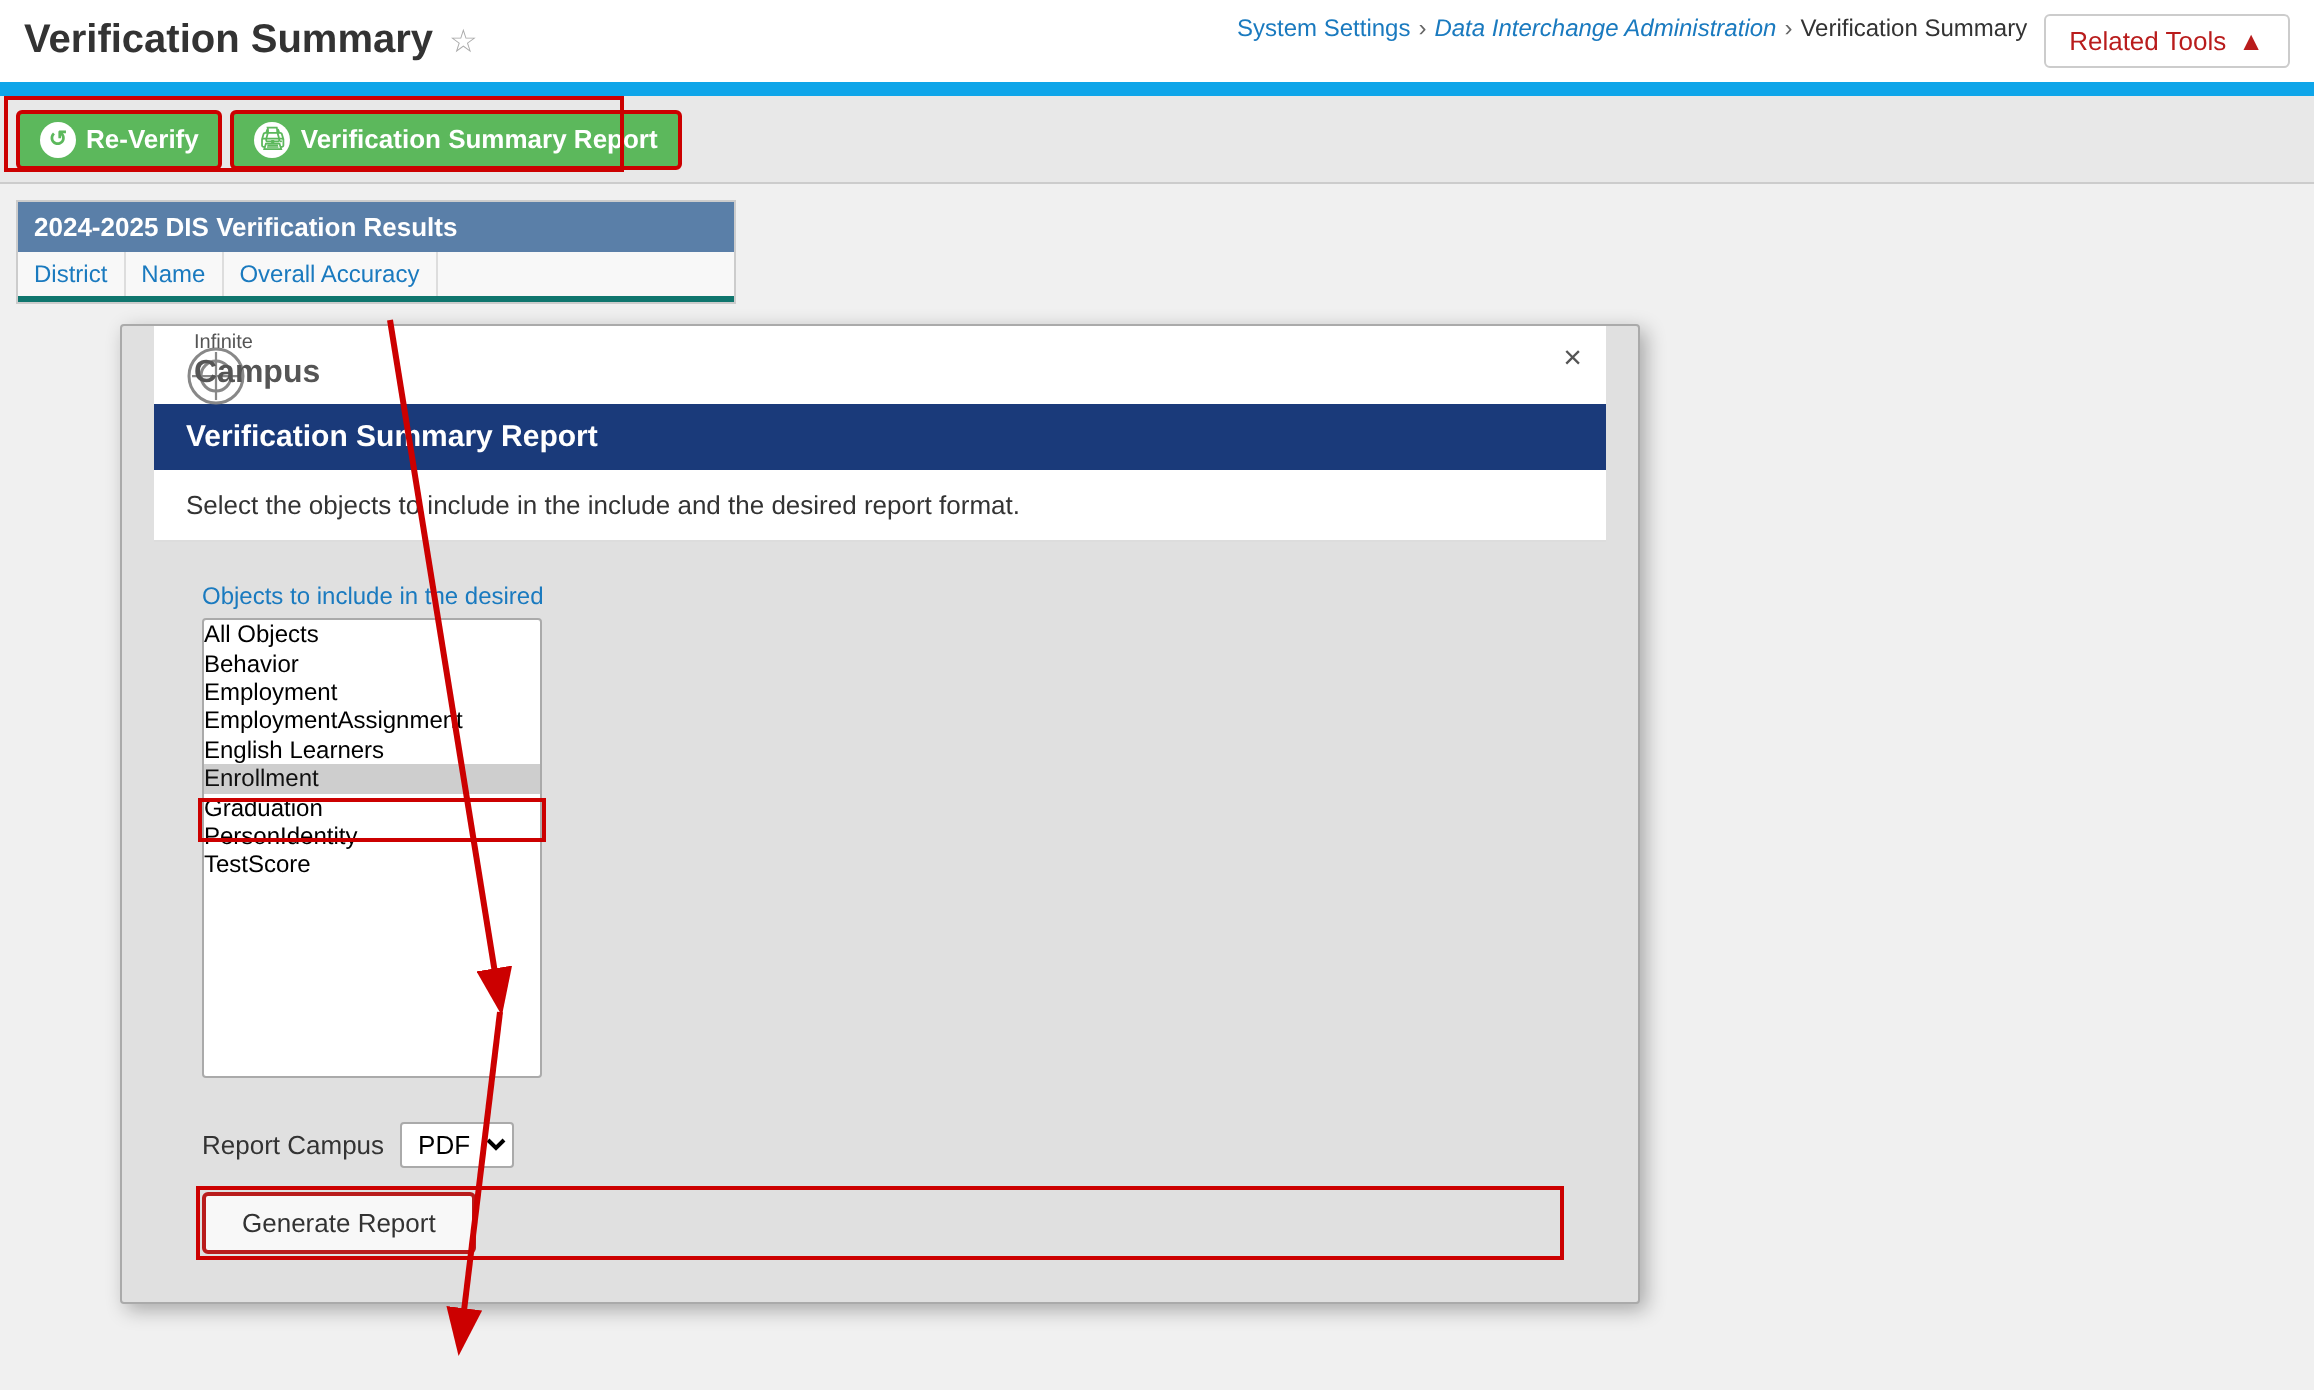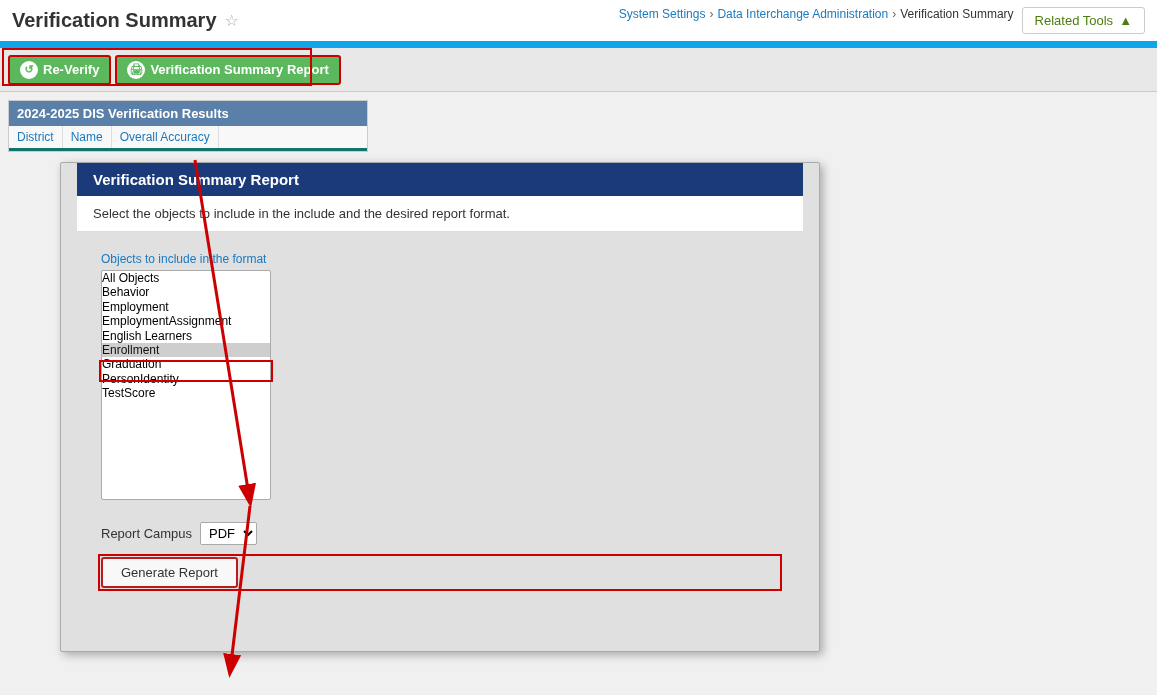--- a/index.html
+++ b/index.html
@@ -48,21 +48,21 @@
     .related-tools-btn {
       border: 1px solid #ccc;
       background: #fff;
       padding: 5px 12px;
       border-radius: 3px;
       cursor: pointer;
       display: flex;
       align-items: center;
       gap: 6px;
       font-size: 13px;
-      color: #4d7c0f;
+      color: #b91c1c;
     }
 
     
     .toolbar {
       background: #e8e8e8;
       border-bottom: 1px solid #ccc;
       padding: 6px 8px;
       display: flex;
       align-items: center;
       gap: 4px;
@@ -301,21 +301,21 @@
 
   <div class="header-bar">
     <div class="header-left">
       <span class="header-title">Verification Summary</span>
       <span class="star-icon">☆</span>
     </div>
     <div style="display:flex; align-items:flex-start; gap:8px;">
       <div class="breadcrumb">
         <span style="cursor:pointer;">System Settings</span>
         <span style="color:#666;">›</span>
-        <span style="cursor:pointer;">Data Interchange Administration</span>
+        <span style="cursor:pointer;font-style:italic;">Data Interchange Administration</span>
         <span style="color:#666;">›</span>
         <span style="color:#333;">Verification Summary</span>
       </div>
       <button class="related-tools-btn">
         <span>Related Tools</span>
         <span>▲</span>
       </button>
     </div>
   </div>
 
@@ -338,32 +338,48 @@
       <div class="table-header">2024-2025 DIS Verification Results</div>
       <div class="table-cols">
         <span class="table-col">District</span>
         <span class="table-col">Name</span>
         <span class="table-col">Overall Accuracy</span>
       </div>
     </div>
 
     <div class="modal-overlay">
 
+      <div class="modal-top-white">
+
+        <div class="infinite-campus-logo">
+          <svg class="logo-icon" viewBox="0 0 40 40">
+            <ellipse cx="20" cy="20" rx="18" ry="18" fill="none" stroke="#888" stroke-width="2"></ellipse>
+            <ellipse cx="20" cy="20" rx="10" ry="10" fill="none" stroke="#888" stroke-width="2"></ellipse>
+            <line x1="4" y1="20" x2="36" y2="20" stroke="#888" stroke-width="1.5"></line>
+            <line x1="20" y1="4" x2="20" y2="36" stroke="#888" stroke-width="1.5"></line>
+          </svg>
+          <div style="display:flex;flex-direction:column;margin-left:-32px;margin-top:-36px;padding-left:36px;">
+            <span style="font-size:10px;color:#555;line-height:1;">Infinite</span>
+            <span style="font-size:16px;font-weight:bold;color:#555;line-height:1.2;">Campus</span>
+          </div>
+        </div>
+        <button class="modal-close">×</button>
+      </div>
 
       <div class="modal-header">
         <span>Verification Summary Report</span>
       </div>
 
       <div class="modal-desc">
         <span>Select the objects to include in the include and the desired report format.</span>
       </div>
 
       <div class="modal-body">
 
-        <label class="objects-label">Objects to include in the format</label>
+        <label class="objects-label">Objects to include in the desired</label>
 
         <div style="display:flex; align-items:flex-start; position:relative;">
           <select class="objects-listbox" size="10" style="width:170px; height:230px; font-size:12px;">
             <option>All Objects</option>
             <option>Behavior</option>
             <option>Employment</option>
             <option>EmploymentAssignment</option>
             <option>English Learners</option>
             <option selected="">Enrollment</option>
             <option>Graduation</option>

